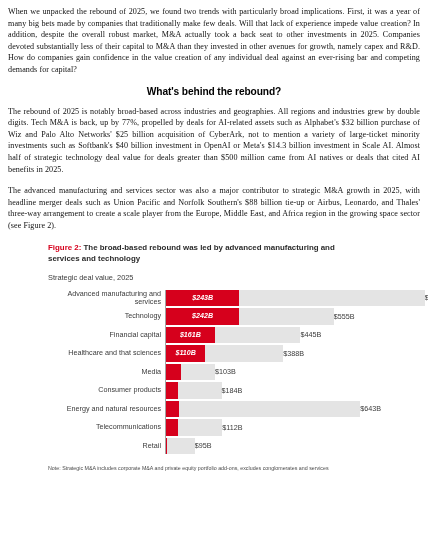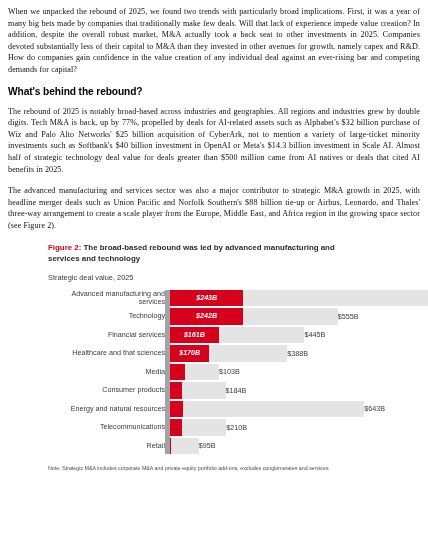--- a/index.html
+++ b/index.html
@@ -30,20 +30,21 @@
     color: #101010;
     letter-spacing: 0.01em;
   }
   h2.section-heading {
     font-family: "Liberation Sans", sans-serif;
     font-size: 10.2px;
     font-weight: bold;
     margin: 8px 0 9px 0;
     color: #000000;
     letter-spacing: -0.01em;
+    text-align: center;
   }
   .figure {
     margin-top: 4px;
     padding-left: 40px;
     padding-right: 0px;
   }
   .fig-title {
     font-family: "Liberation Sans", sans-serif;
     font-size: 7.9px;
     font-weight: bold;
@@ -77,21 +78,21 @@
     font-family: "Liberation Sans", sans-serif;
     font-size: 7.2px;
     color: #3a3a3a;
   }
   .chart {
     position: relative;
     padding-left: 0;
   }
   .chart-rows {
     position: relative;
-    border-left: 5px solid #a3a3a3;
+    border-left: 1px solid #a3a3a3;
     margin-left: 117px;
   }
   .row {
     position: relative;
     height: 16.5px;
     display: flex;
     align-items: center;
     margin-bottom: 2px;
   }
   .row-label {
@@ -184,34 +185,34 @@
             <div class="row-label">Technology</div>
             <div class="bar-wrap">
               <div class="bar-red" style="width: 73.1378px;">
                 <span class="bar-red-label">$242B</span>
               </div>
               <div class="bar-gray" style="width: 94.5956px;"></div>
               <span class="bar-total">$555B</span>
             </div>
           </div>
           <div class="row">
-            <div class="row-label">Financial services</div>
+            <div class="row-label">Financial capital</div>
             <div class="bar-wrap">
               <div class="bar-red" style="width: 48.6578px;">
                 <span class="bar-red-label">$161B</span>
               </div>
               <div class="bar-gray" style="width: 85.8311px;"></div>
               <span class="bar-total">$445B</span>
             </div>
           </div>
           <div class="row">
             <div class="row-label">Healthcare and that sciences</div>
             <div class="bar-wrap">
               <div class="bar-red" style="width: 39.2889px;">
-                <span class="bar-red-label">$170B</span>
+                <span class="bar-red-label">$110B</span>
               </div>
               <div class="bar-gray" style="width: 77.9733px;"></div>
               <span class="bar-total">$388B</span>
             </div>
           </div>
           <div class="row">
             <div class="row-label">Media</div>
             <div class="bar-wrap">
               <div class="bar-red" style="width: 14.5067px;"></div>
               <div class="bar-gray" style="width: 34.4533px;"></div>
@@ -232,21 +233,21 @@
               <div class="bar-red" style="width: 12.6933px;"></div>
               <div class="bar-gray" style="width: 181.636px;"></div>
               <span class="bar-total">$643B</span>
             </div>
           </div>
           <div class="row">
             <div class="row-label">Telecommunications</div>
             <div class="bar-wrap">
               <div class="bar-red" style="width: 12.0889px;"></div>
               <div class="bar-gray" style="width: 44.1244px;"></div>
-              <span class="bar-total">$210B</span>
+              <span class="bar-total">$112B</span>
             </div>
           </div>
           <div class="row">
             <div class="row-label">Retail</div>
             <div class="bar-wrap">
               <div class="bar-red" style="width: 1.20889px;"></div>
               <div class="bar-gray" style="width: 27.5022px;"></div>
               <span class="bar-total">$95B</span>
             </div>
           </div>

